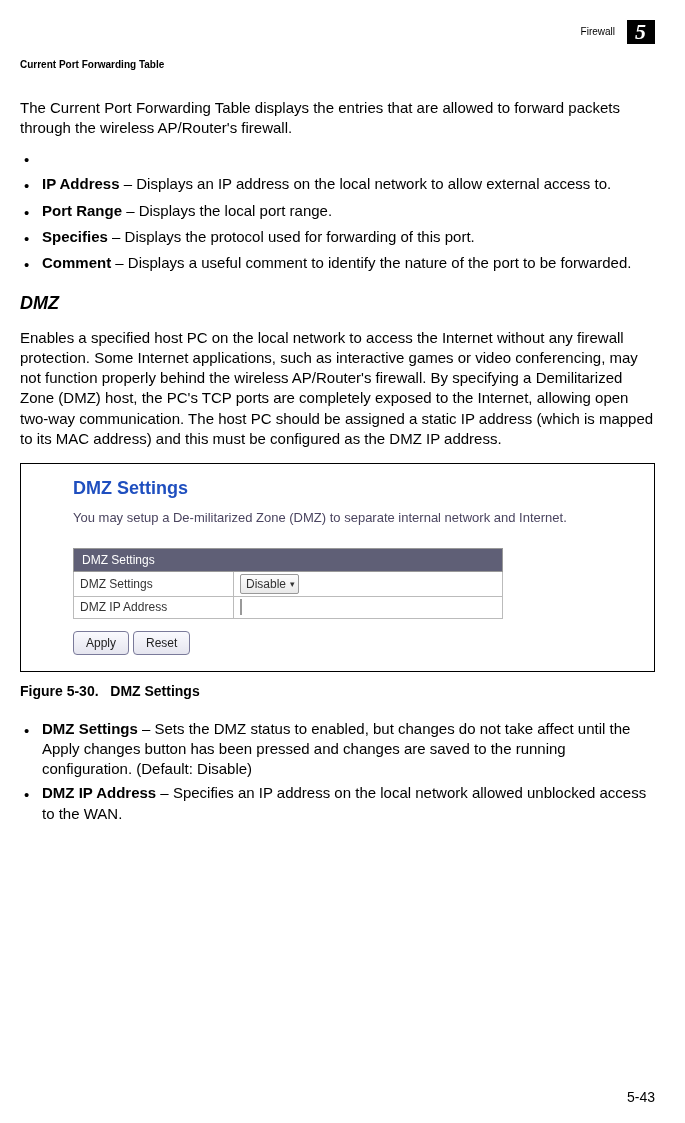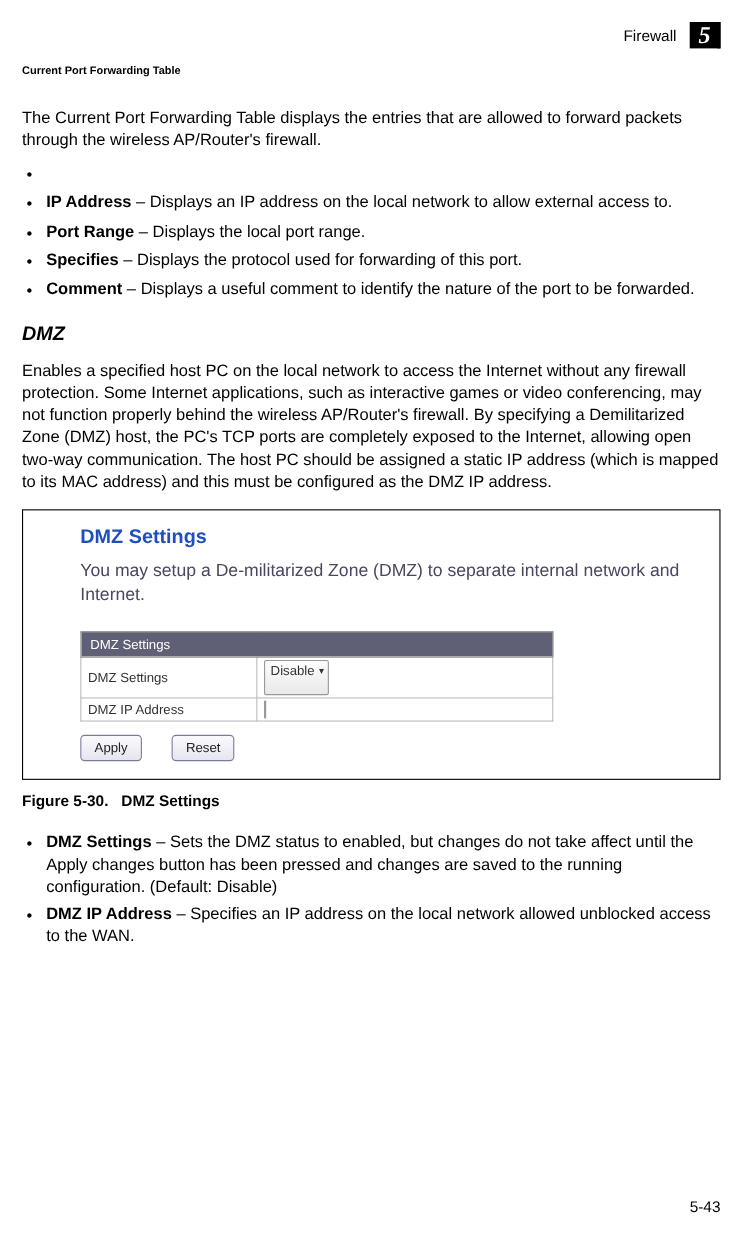--- a/index.html
+++ b/index.html
@@ -14,21 +14,21 @@
       position: relative;
       background: #fff;
     }
     .header-row {
       display: flex;
       justify-content: flex-end;
       align-items: center;
       gap: 12px;
       margin-bottom: 14px;
     }
-    .header-label { font-size: 14px; }
+    .header-label { font-size: 10px; }
     .chapter-badge {
       background: #000;
       color: #fff;
       font-weight: bold;
       font-style: italic;
       font-size: 22px;
       padding: 0 6px 0 8px;
       line-height: 1.1;
       font-family: "Times New Roman", serif;
       border-right: 3px solid #000;
@@ -67,21 +67,21 @@
       margin: 14px 0 10px 0;
     }
     .dmz-title {
       color: #1f4fbf;
       font-weight: bold;
       font-size: 18px;
       margin: 2px 0 8px 40px;
     }
     .dmz-desc {
       color: #4b4560;
-      font-size: 16px;
+      font-size: 13px;
       margin: 0 0 22px 40px;
     }
     .settings-table {
       border-collapse: collapse;
       margin-left: 40px;
       width: 430px;
       font-size: 12px;
     }
     .settings-table th {
       background: #5f5f76;
@@ -97,33 +97,33 @@
       color: #333;
       background: #fff;
     }
     .settings-table td:first-child { width: 160px; }
     .dropdown {
       display: inline-flex;
       align-items: center;
       border: 1px solid #999;
       background: linear-gradient(#fdfdfd,#e9e9e9);
       font-size: 12px;
-      padding: 1px 3px 13px 5px;
+      padding: 1px 3px 1px 5px;
       border-radius: 2px;
       gap: 4px;
       text-align: right;
     }
     .dropdown .chev { font-size: 9px; color:#333; }
     .textin {
       border: 1px solid #999;
       width: 140px;
       height: 18px;
       background: #fff;
     }
-    .btn-row { margin: 12px 0 2px 40px; display: flex; gap: 27px; }
+    .btn-row { margin: 12px 0 2px 40px; display: flex; gap: 4px; }
     .btn {
       border: 1px solid #7a7a9a;
       background: linear-gradient(#fafafe,#e5e5ef);
       border-radius: 4px;
       padding: 3px 12px;
       font-size: 12px;
       color: #222;
       cursor: pointer;
     }
     .figure-caption {

